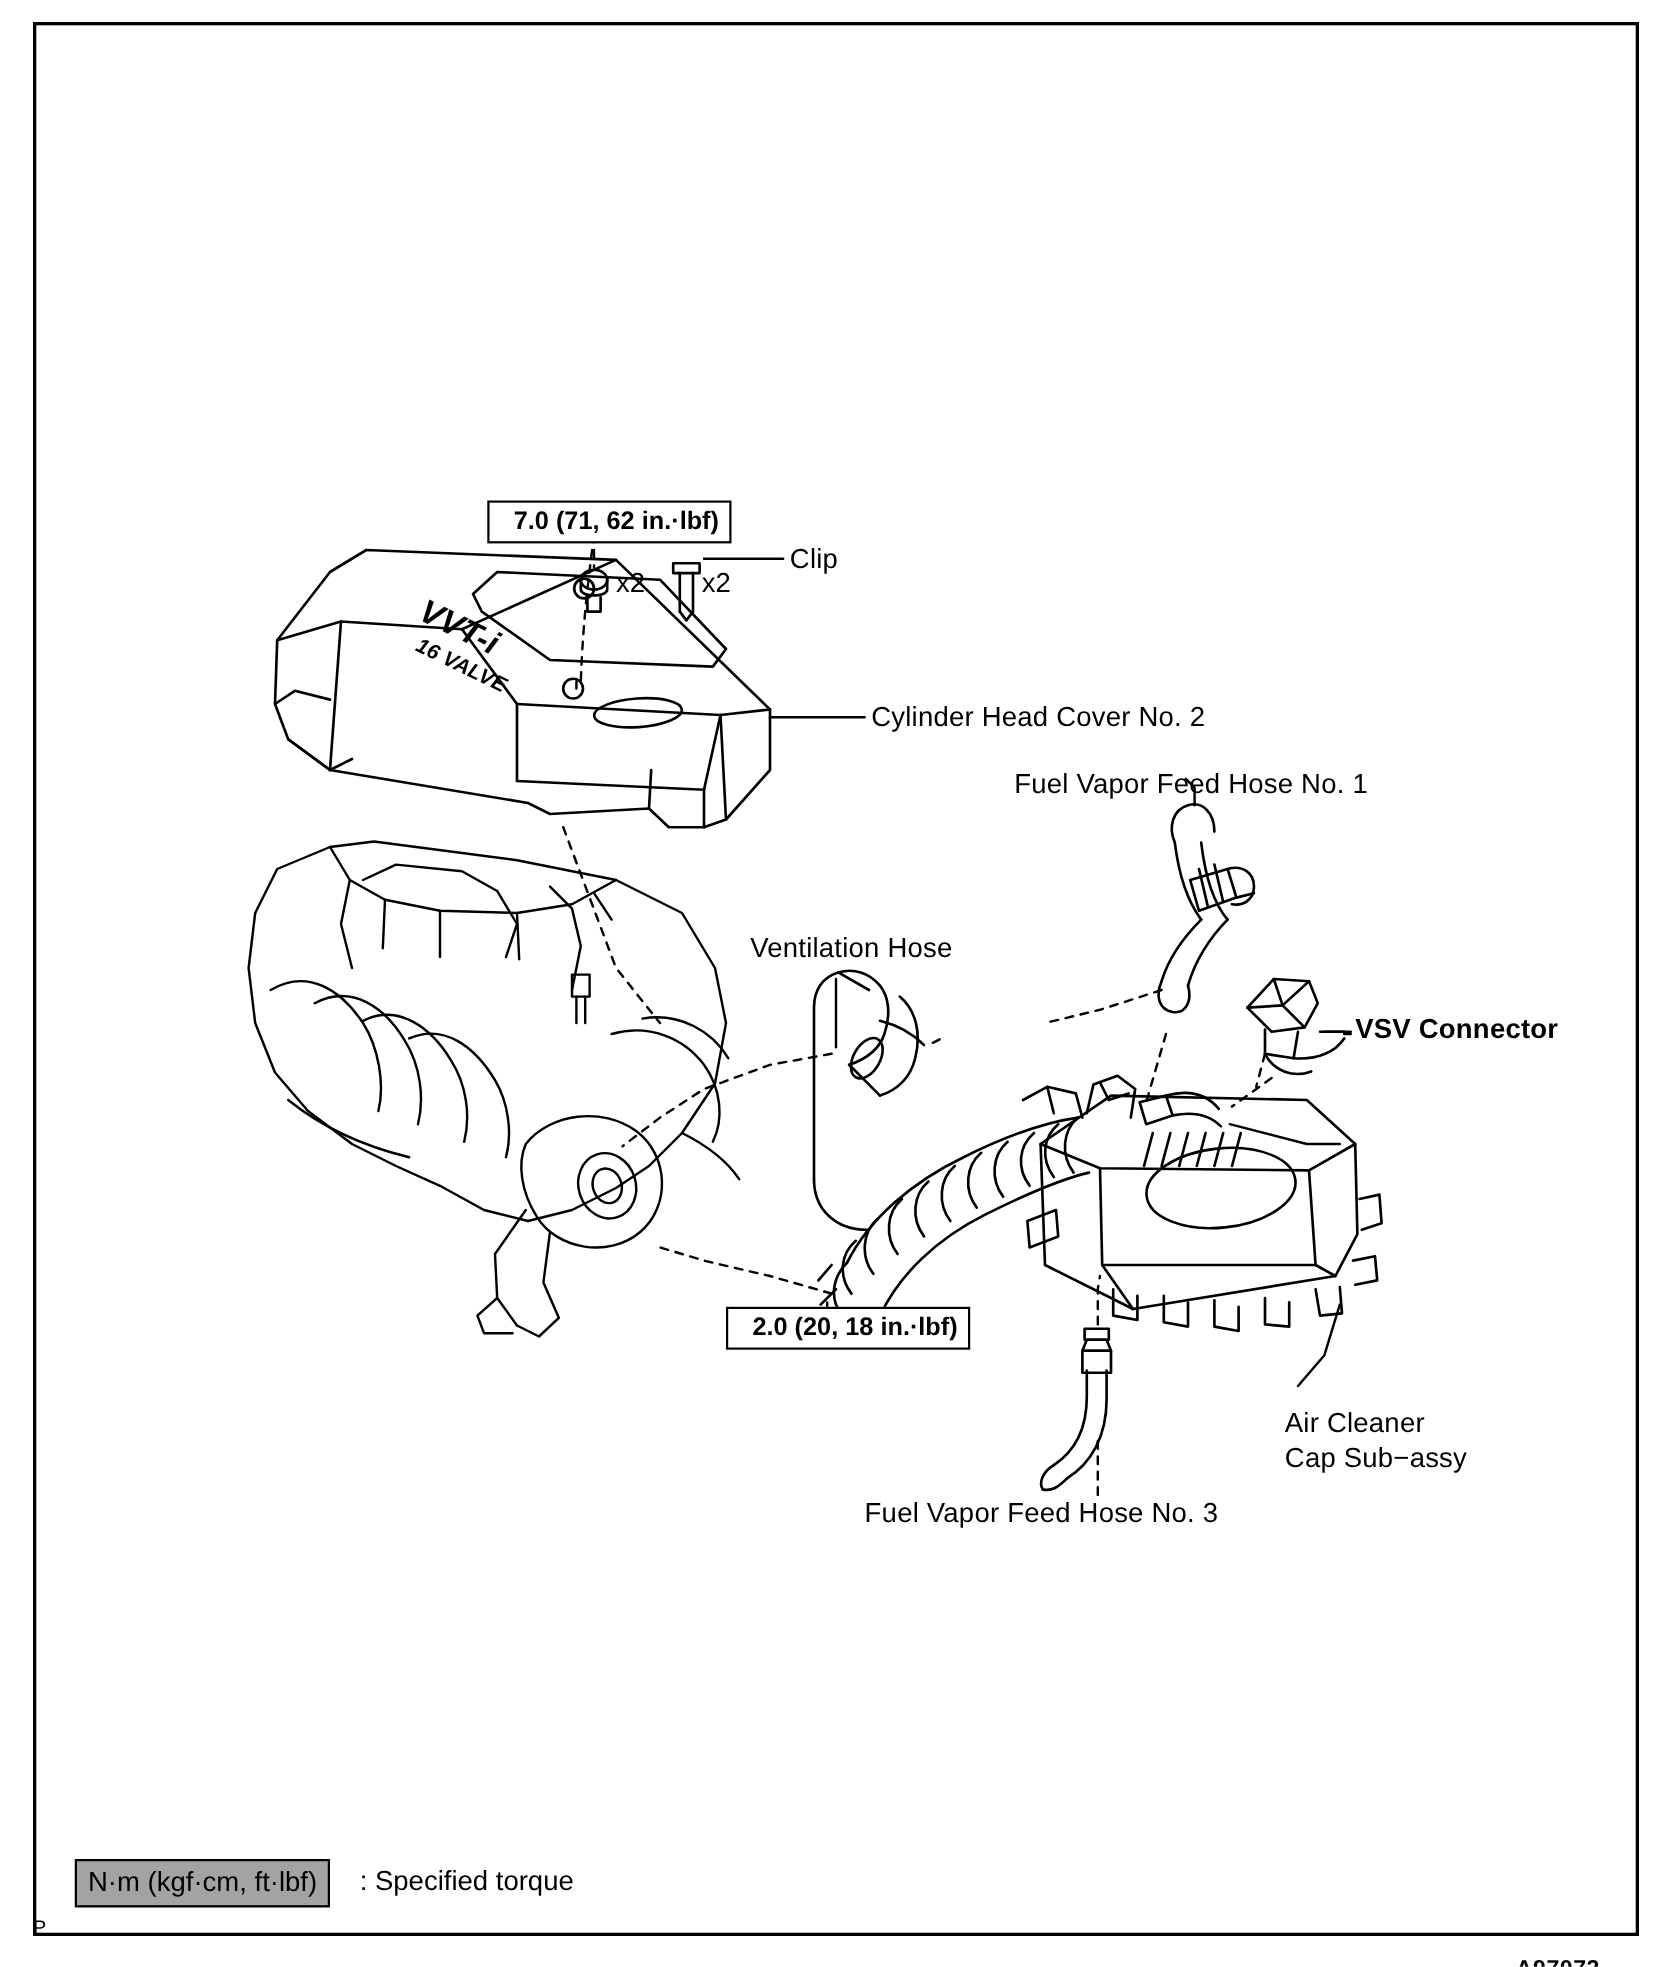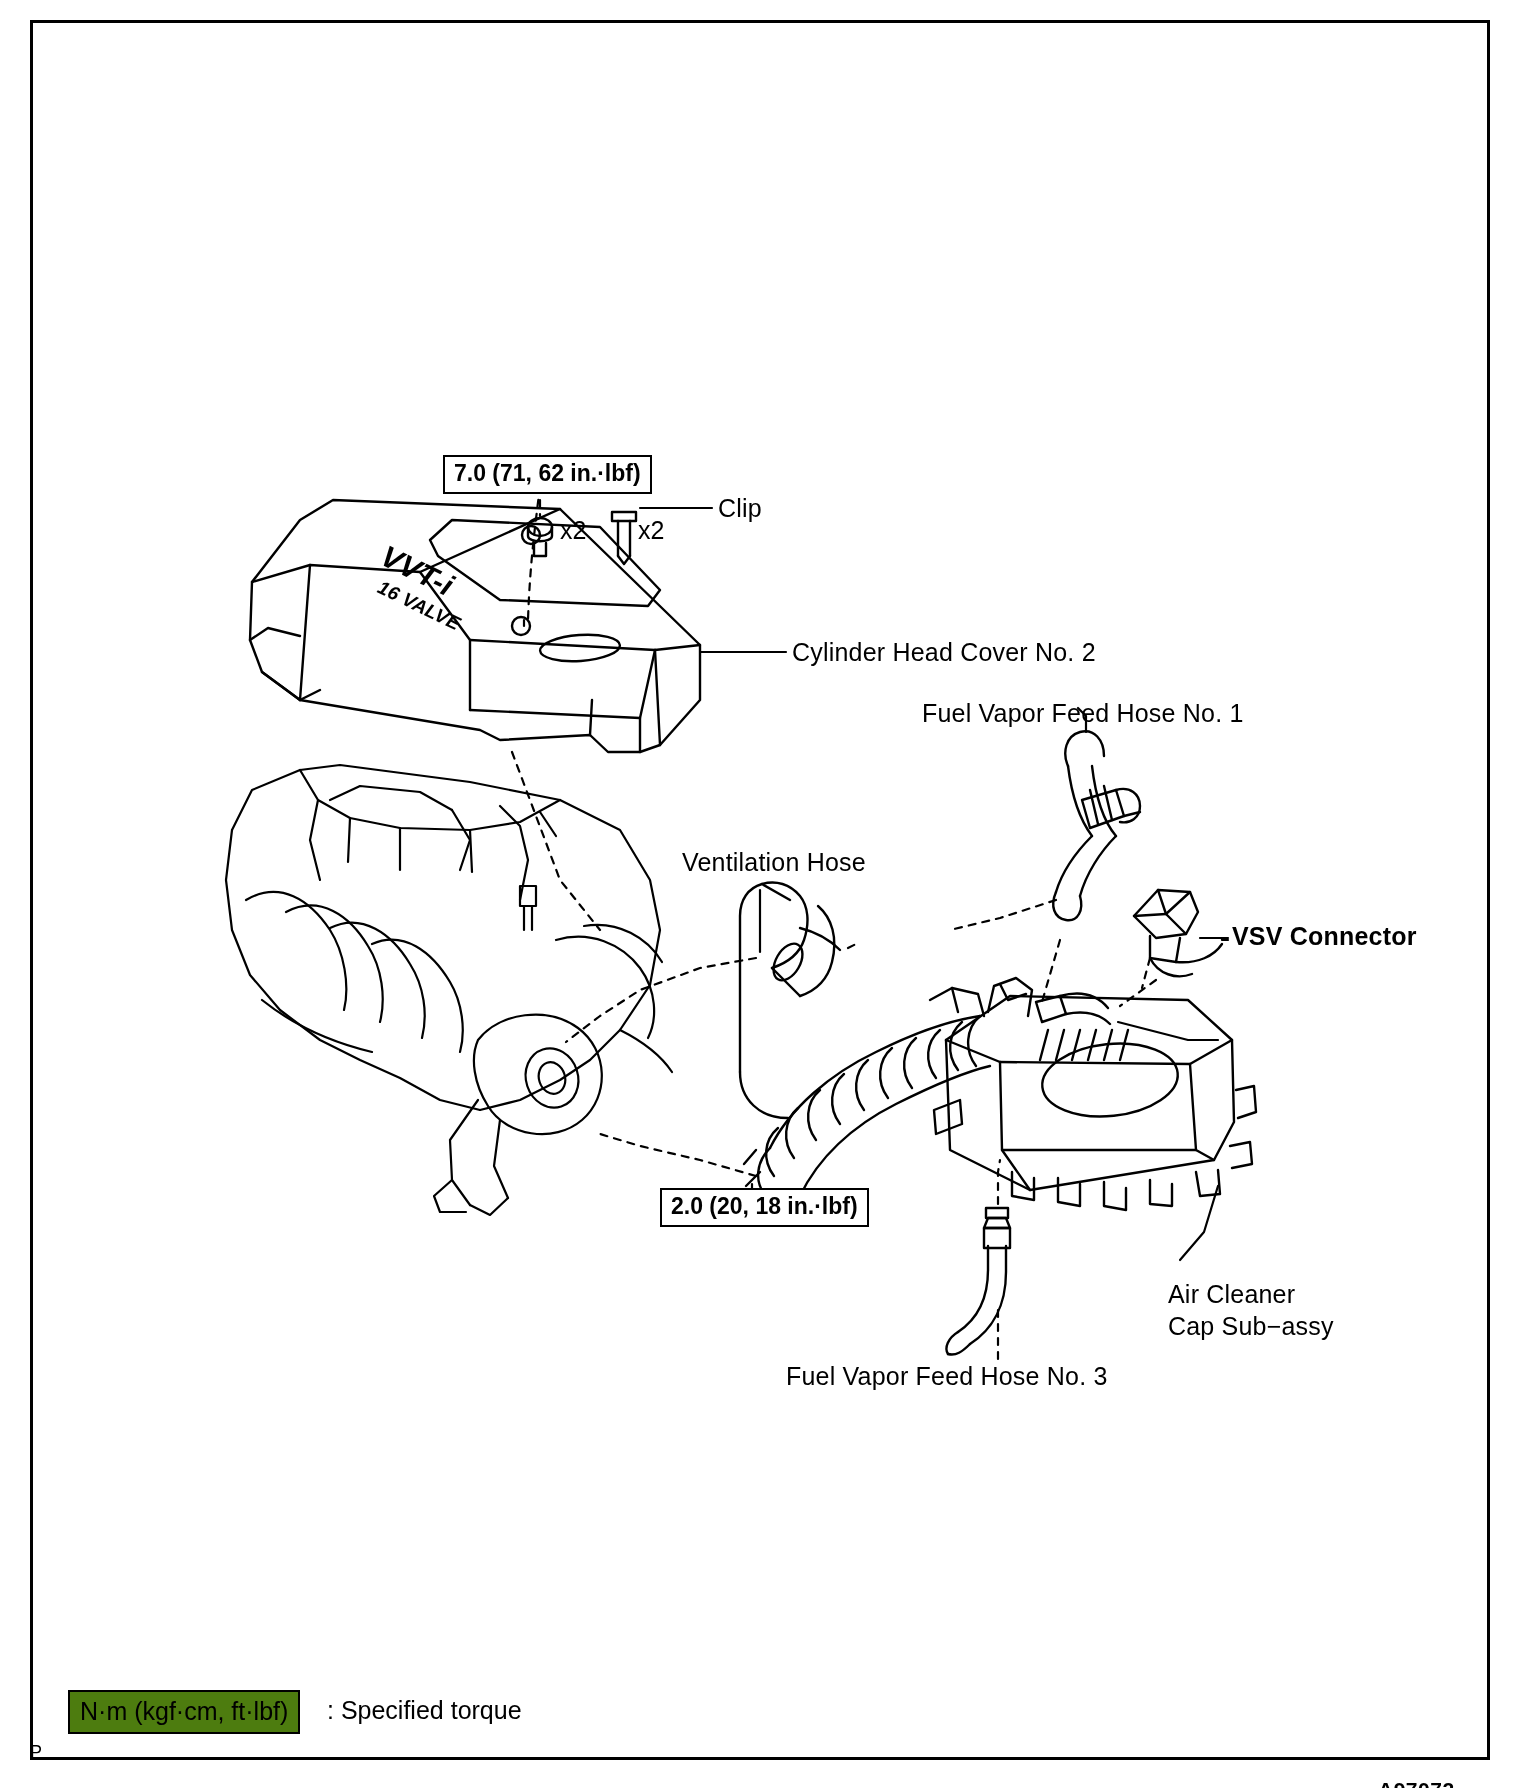--- a/index.html
+++ b/index.html
@@ -40,34 +40,34 @@
     position: absolute;
     font-size: 25px;
     line-height: 32px;
     white-space: pre;
     color: #000;
     letter-spacing: 0.2px;
   }
   .torque-box {
     position: absolute;
     border: 2px solid #000;
-    padding: 3px 9px 5px 9px;
+    padding: 3px 9px 5px 22px;
     font-size: 23px;
     font-weight: bold;
     line-height: 27px;
     background: #fff;
     white-space: nowrap;
   }
   .footer-box {
     position: absolute;
     border: 2px solid #000;
     padding: 4px 10px 6px 10px;
     font-size: 25px;
     line-height: 30px;
-    background: #4d7c0f;
+    background: #a3a3a3;
     white-space: nowrap;
   }
   .footer-text {
     position: absolute;
     font-size: 25px;
     line-height: 30px;
     white-space: nowrap;
   }
   .corner-p {
     position: absolute;

